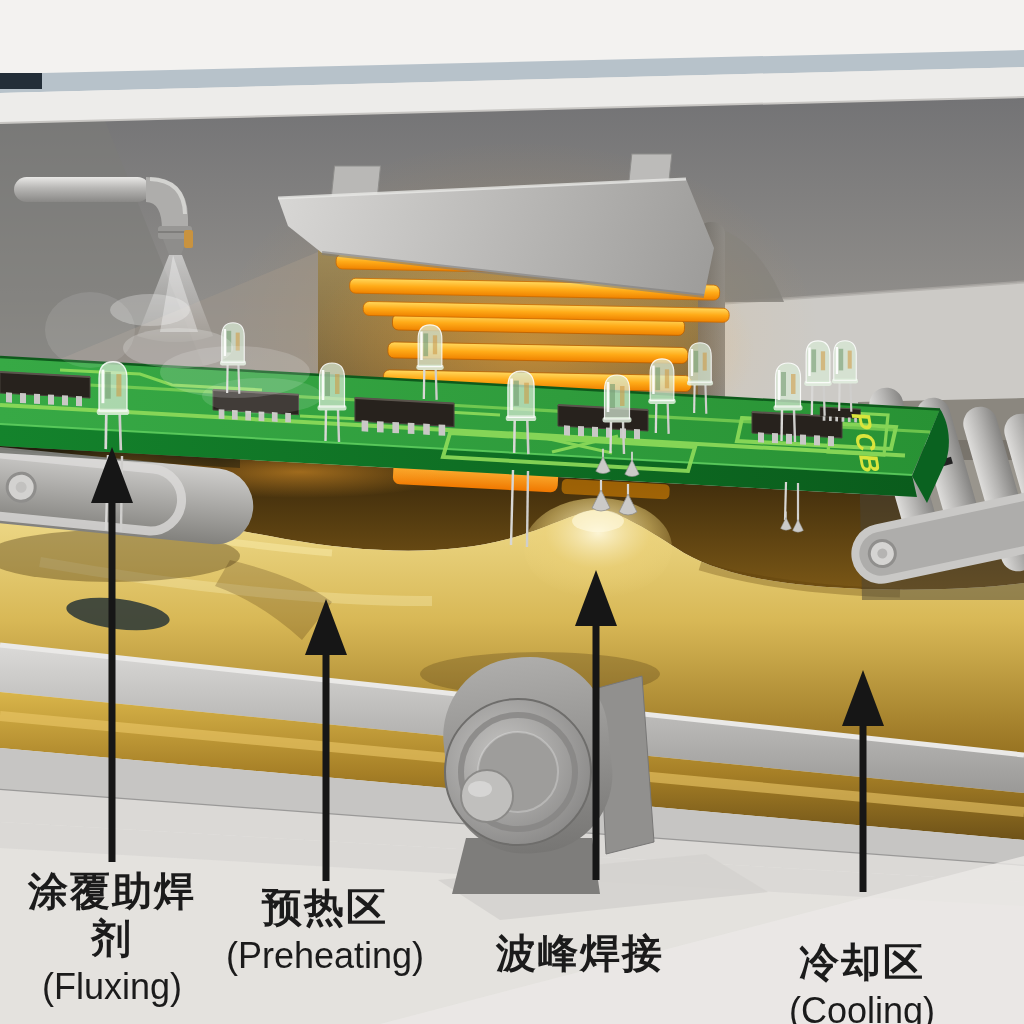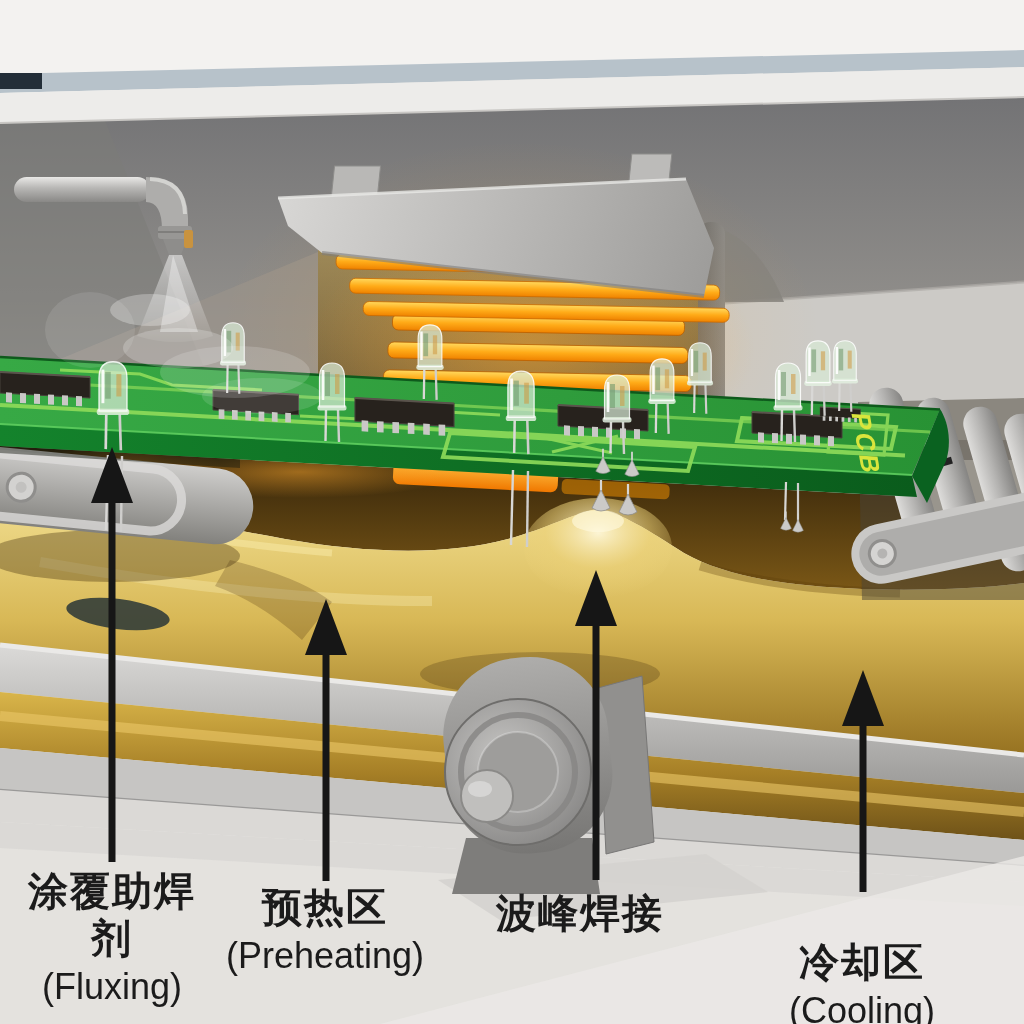--- a/index.html
+++ b/index.html
@@ -362,20 +362,20 @@
 <div class="pcb-mark">PCB</div>
 
 <div class="proc-label" style="left:205px;top:884px;width:240px;">
   <span class="zh">预热区</span>
   <span class="en">(Preheating)</span>
 </div>
 <div class="proc-label" style="left:12px;top:868px;width:200px;">
   <span class="zh">涂覆助焊剂</span>
   <span class="en">(Fluxing)</span>
 </div>
-<div class="proc-label" style="left:425px;top:890px;width:310px;">
+<div class="proc-label" style="left:425px;top:930px;width:310px;">
   <span class="zh">波峰焊接</span>
 </div>
 <div class="proc-label" style="left:752px;top:896px;width:220px;margin-top:43px;">
   <span class="zh">冷却区</span>
   <span class="en">(Cooling)</span>
 </div>
 </div>
 
 </body></html>

